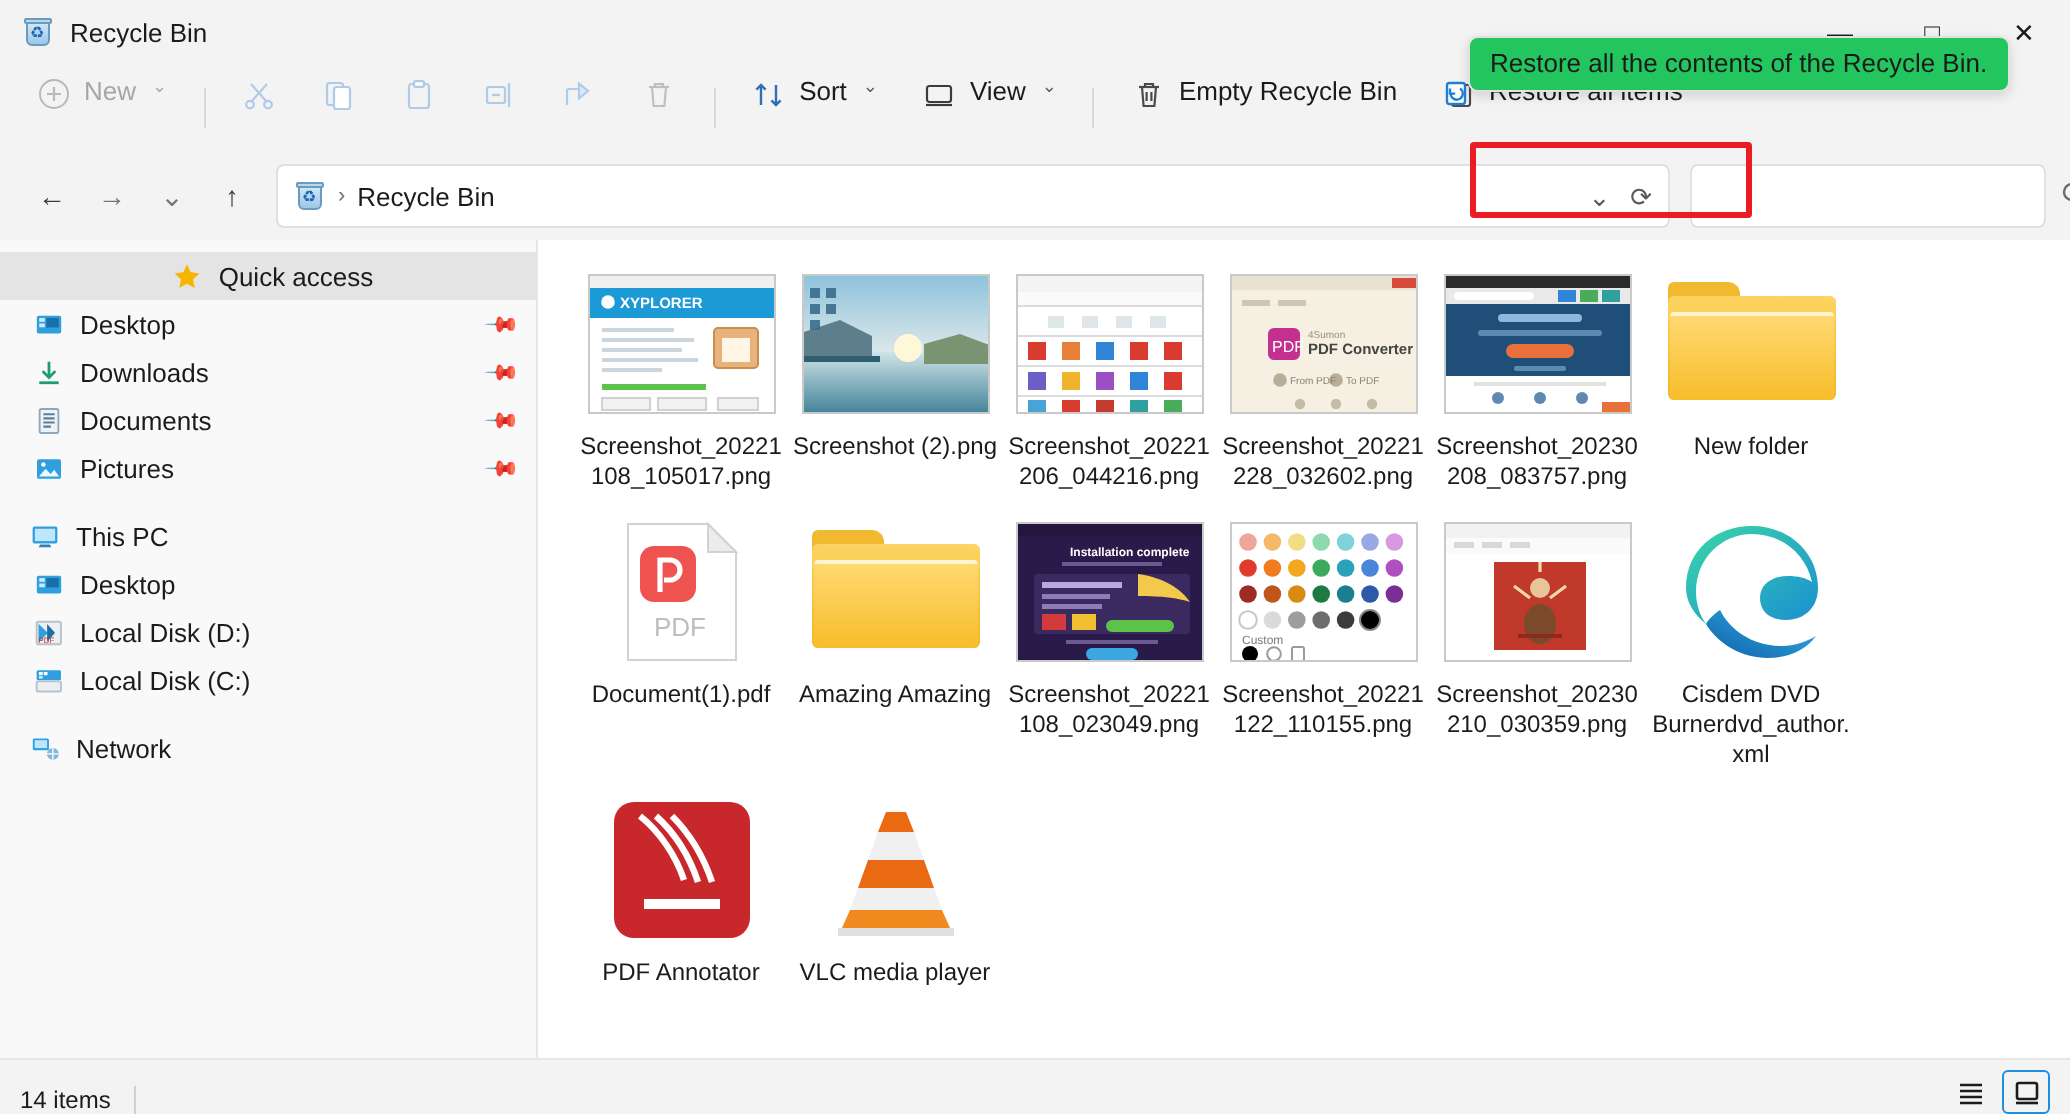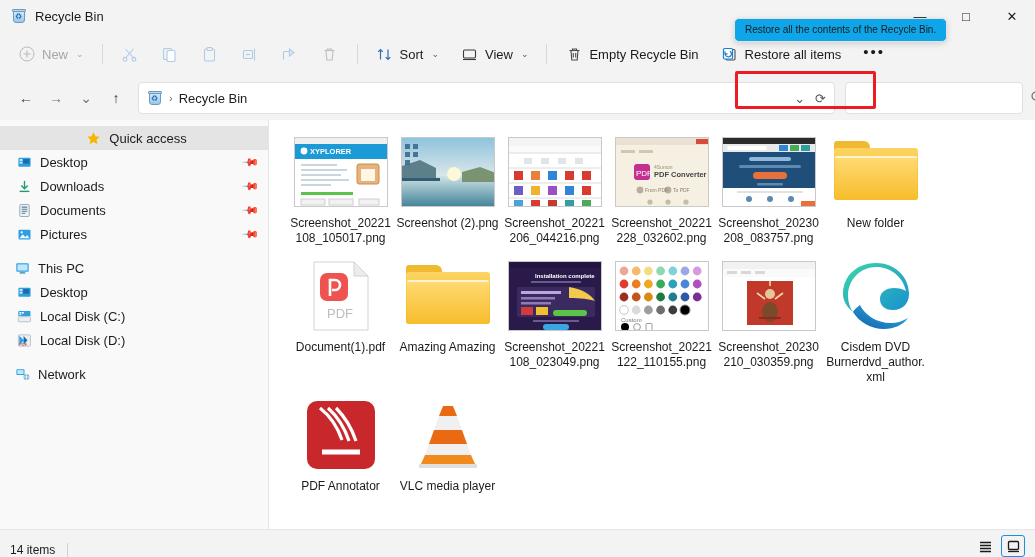--- a/index.html
+++ b/index.html
@@ -24,35 +24,35 @@
   
   .rb-icon { width: 16px; height: 16px; position: relative; display: inline-block; }
   .rb-icon .body { position: absolute; left: 2px; top: 3px; width: 12px; height: 12px;
     background: linear-gradient(to bottom,#cfe6f5,#9cc7e6); border: 1px solid #6b9bc0;
     border-radius: 1px 1px 3px 3px; }
   .rb-icon .lid { position: absolute; left: 1px; top: 1px; width: 14px; height: 3px; background: #b9d8ee; border: 1px solid #6b9bc0; border-radius: 1px;}
   .rb-icon .arrow { position: absolute; left: 4px; top: 5px; font-size: 8px; color: #1667b5; line-height: 8px; }
 
   
   .toolbar { height: 44px; background: #f3f3f3; display: flex; align-items: center; padding: 0 8px; gap: 2px; position: relative; }
-  .tb-btn { height: 32px; display: flex; align-items: center; gap: 6px; padding: 0 10px; border-radius: 4px; cursor: default; white-space: nowrap; }
+  .tb-btn { height: 32px; display: flex; gap: 6px; padding: 0 10px; border-radius: 4px; cursor: default; white-space: nowrap; }
   .tb-btn.enabled { color: #1b1b1b; }
   .tb-btn.disabled { color: #a6a6a6; }
   .tb-icon { width: 18px; height: 18px; display: flex; align-items: center; justify-content: center; }
   .tb-icon svg { display: block; }
   .tb-sep { width: 1px; height: 20px; background: #d8d8d8; margin: 0 6px; }
   .chev { font-size: 9px; color: #5a5a5a; margin-left: 2px; }
   .tb-btn.disabled .chev { color: #a6a6a6; }
   .dots { letter-spacing: 2px; font-size: 15px; line-height: 10px; padding-bottom: 5px; }
 
   
   .tooltip {
     position: absolute; left: 734px; top: 18px;
-    background: #0ea5e9; border: 1px solid #e2e2e2; border-radius: 5px;
-    padding: 5px 10px 6px 10px; font-size: 10px; color: #1b1b1b;
+    background: #22c55e; border: 1px solid #e2e2e2; border-radius: 5px;
+    padding: 5px 10px 6px 10px; font-size: 13px; color: #1b1b1b;
     box-shadow: 0 2px 6px rgba(0,0,0,0.14); white-space: nowrap; z-index: 30;
   }
   
   .highlight-box {
     position: absolute; left: 735px; top: 39px; width: 141px; height: 38px;
     border: 3px solid #ed1c24; border-radius: 2px; z-index: 25; pointer-events: none;
   }
 
   
   .addressbar { height: 44px; background: #f3f3f3; display: flex; align-items: center; padding: 0 12px; gap: 2px; }
@@ -356,39 +356,39 @@
               <rect x="2.8" y="4.3" width="3" height="2" fill="#cdeafc"></rect>
               <rect x="2.8" y="7.2" width="3" height="2" fill="#cdeafc"></rect>
               <rect x="6.6" y="4.3" width="6.6" height="5" fill="#1b6fa8"></rect>
             </svg>
           </span>
           <span>Desktop</span>
         </div>
         <div class="nav-item indent">
           <span class="nav-icon">
             <svg width="15" height="15" viewBox="0 0 16 16">
+              <rect x="1.4" y="2" width="13" height="12" rx="1" fill="#eceff1" stroke="#b7c2c9"></rect>
+              <path d="M2.4 3l5 5-5 5z" fill="#2f9fe0"></path>
+              <path d="M7 3.2l4.2 4.6L7 12.6z" fill="#1b6fa8"></path>
+              <text x="2.4" y="13.4" font-size="4.2" fill="#c8332a" font-family="sans-serif">PDF</text>
+            </svg>
+          </span>
+          <span>Local Disk (D:)</span>
+        </div>
+        <div class="nav-item indent">
+          <span class="nav-icon">
+            <svg width="15" height="15" viewBox="0 0 16 16">
               <rect x="1.4" y="2.2" width="13" height="5.4" rx="0.8" fill="#2f9fe0"></rect>
               <rect x="1.4" y="8.2" width="13" height="5.4" rx="0.8" fill="#eceff1" stroke="#b7c2c9"></rect>
               <rect x="2.6" y="3.2" width="2" height="1.7" fill="#fff"></rect>
               <rect x="5.2" y="3.2" width="2" height="1.7" fill="#fff"></rect>
               <rect x="2.6" y="5.4" width="2" height="1.3" fill="#cfeafd"></rect>
             </svg>
           </span>
           <span>Local Disk (C:)</span>
-        </div>
-        <div class="nav-item indent">
-          <span class="nav-icon">
-            <svg width="15" height="15" viewBox="0 0 16 16">
-              <rect x="1.4" y="2" width="13" height="12" rx="1" fill="#eceff1" stroke="#b7c2c9"></rect>
-              <path d="M2.4 3l5 5-5 5z" fill="#2f9fe0"></path>
-              <path d="M7 3.2l4.2 4.6L7 12.6z" fill="#1b6fa8"></path>
-              <text x="2.4" y="13.4" font-size="4.2" fill="#c8332a" font-family="sans-serif">PDF</text>
-            </svg>
-          </span>
-          <span>Local Disk (D:)</span>
         </div>
         <div class="nav-gap"></div>
         <div class="nav-item">
           <span class="nav-icon">
             <svg width="15" height="15" viewBox="0 0 16 16">
               <rect x="1.5" y="2.4" width="8.6" height="6.2" rx="0.8" fill="#2f9fe0"></rect>
               <rect x="2.5" y="3.3" width="6.6" height="4.2" fill="#bfe6fb"></rect>
               <circle cx="12.2" cy="10.6" r="3.2" fill="#7fb8d8"></circle>
               <path d="M9 10.6h6.4M12.2 7.4v6.4" stroke="#fff" stroke-width="0.7"></path>
             </svg>

